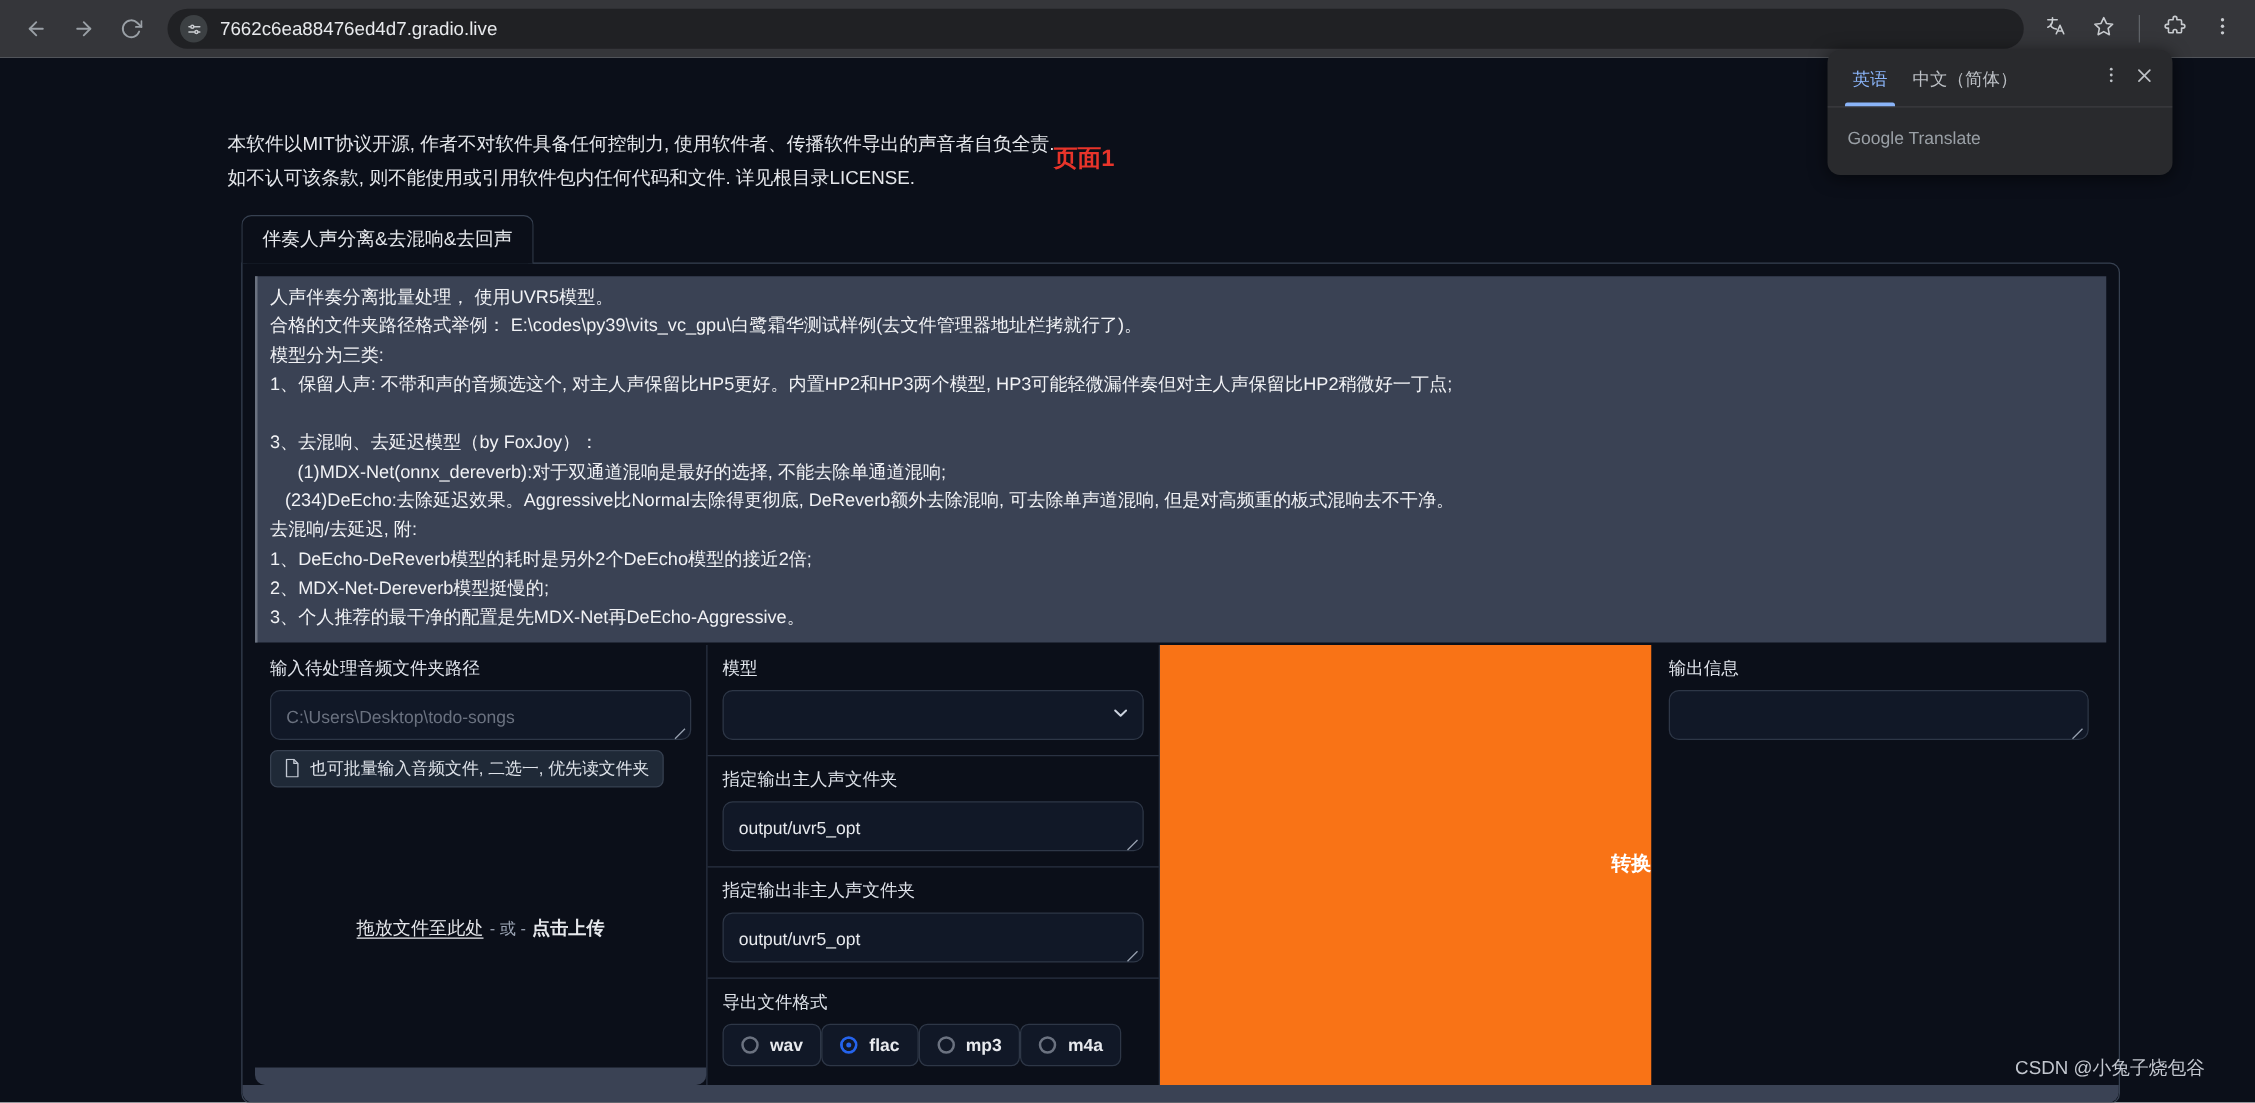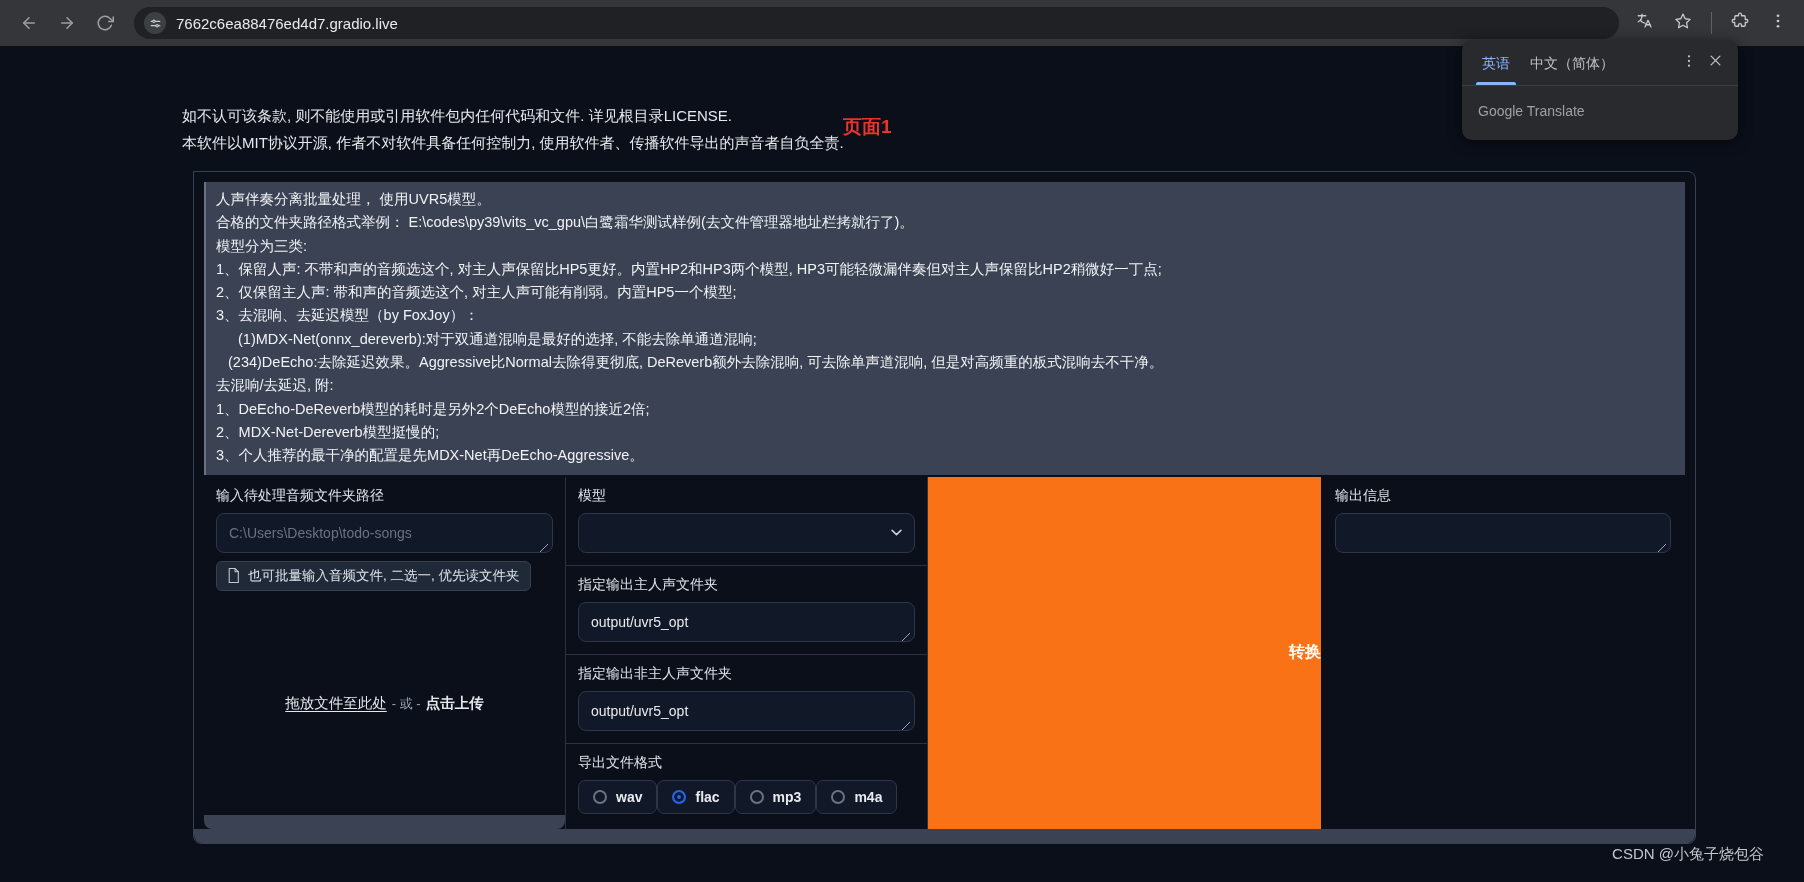--- a/index.html
+++ b/index.html
@@ -169,22 +169,22 @@
   }
   .textbox {
     width: 100%;
     height: 40px;
     background: #111827;
     border: 1px solid #2e3747;
     border-radius: 8px;
     color: #e8eaee;
     font-size: 14px;
     display: flex;
-    align-items: center;
-    padding: 0 12px;
+    align-items: flex-start;
+    padding: 12px 12px;
     position: relative;
   }
   .textbox.placeholder { color: #6b7280; }
   .resize-grip {
     position: absolute;
     right: 3px; bottom: 2px;
     width: 10px; height: 10px;
     color: #9aa3b2;
   }
   .dropdown {
@@ -395,35 +395,38 @@
             <circle cx="12" cy="19" r="1.8"></circle>
           </svg>
       </span>
     </div>
   </div>
 </div>
 
 <div class="page">
 
   <div class="notice">
+    <div>本软件以MIT协议开源, 作者不对软件具备任何控制力, 使用软件者、传播软件导出的声音者自负全责.</div>
     <div>如不认可该条款, 则不能使用或引用软件包内任何代码和文件. 详见根目录LICENSE.</div>
-    <div>本软件以MIT协议开源, 作者不对软件具备任何控制力, 使用软件者、传播软件导出的声音者自负全责.</div>
   </div>
   <div class="page-marker">页面1</div>
 
   <div class="tabs-wrap">
+    <div class="tab-head">
+      <div class="tab">伴奏人声分离&amp;去混响&amp;去回声</div>
+    </div>
 
     <div class="tab-panel">
 
       <div class="desc">
         <span>人声伴奏分离批量处理， 使用UVR5模型。</span><br>
         <span>合格的文件夹路径格式举例：  E:\codes\py39\vits_vc_gpu\白鹭霜华测试样例(去文件管理器地址栏拷就行了)。</span><br>
         <span>模型分为三类:</span><br>
         <span>1、保留人声: 不带和声的音频选这个, 对主人声保留比HP5更好。内置HP2和HP3两个模型, HP3可能轻微漏伴奏但对主人声保留比HP2稍微好一丁点;</span><br>
-        <span>2、仅保留主人声: 带和声的音频选这个, 对主人声可能有削弱。内置HP5一个模型;</span><br>
+        <br>
         <span>3、去混响、去延迟模型（by FoxJoy）：</span>
         <span class="indent1">(1)MDX-Net(onnx_dereverb):对于双通道混响是最好的选择, 不能去除单通道混响;</span>
         <span class="indent2">(234)DeEcho:去除延迟效果。Aggressive比Normal去除得更彻底, DeReverb额外去除混响, 可去除单声道混响, 但是对高频重的板式混响去不干净。</span>
         <span>去混响/去延迟, 附:</span><br>
         <span>1、DeEcho-DeReverb模型的耗时是另外2个DeEcho模型的接近2倍;</span><br>
         <span>2、MDX-Net-Dereverb模型挺慢的;</span><br>
         <span>3、个人推荐的最干净的配置是先MDX-Net再DeEcho-Aggressive。</span><br>
         <span></span>
       </div>
 

